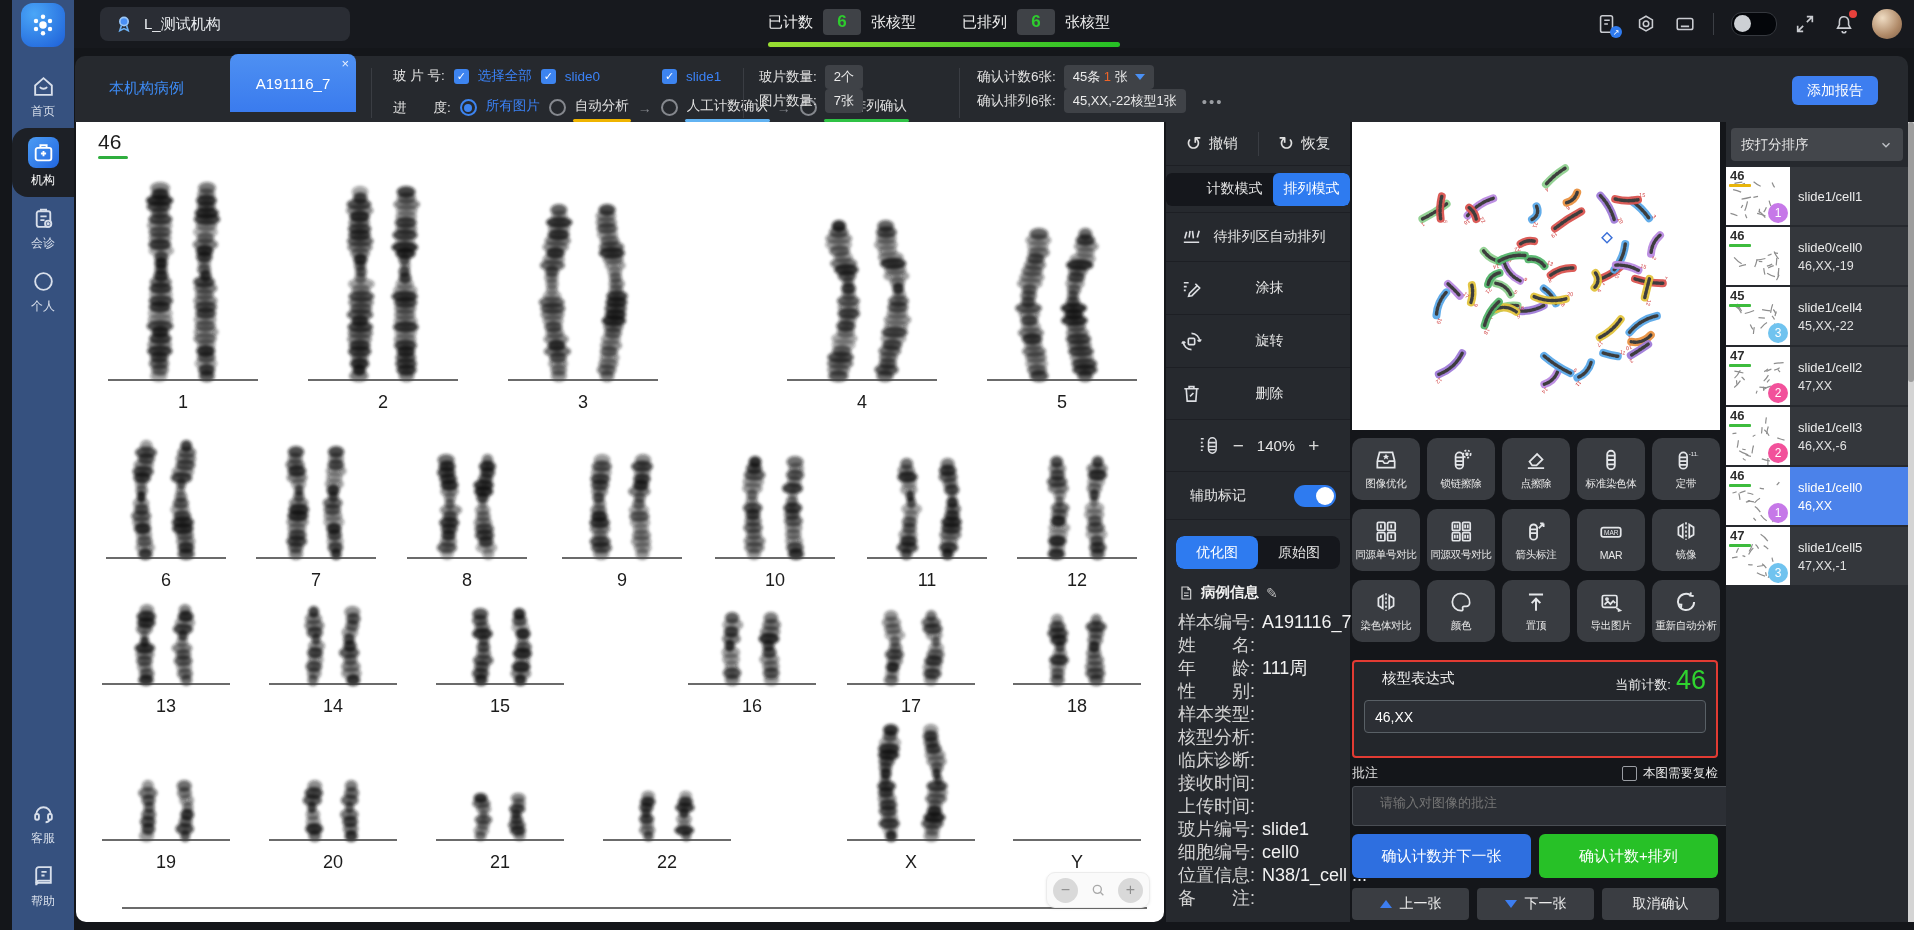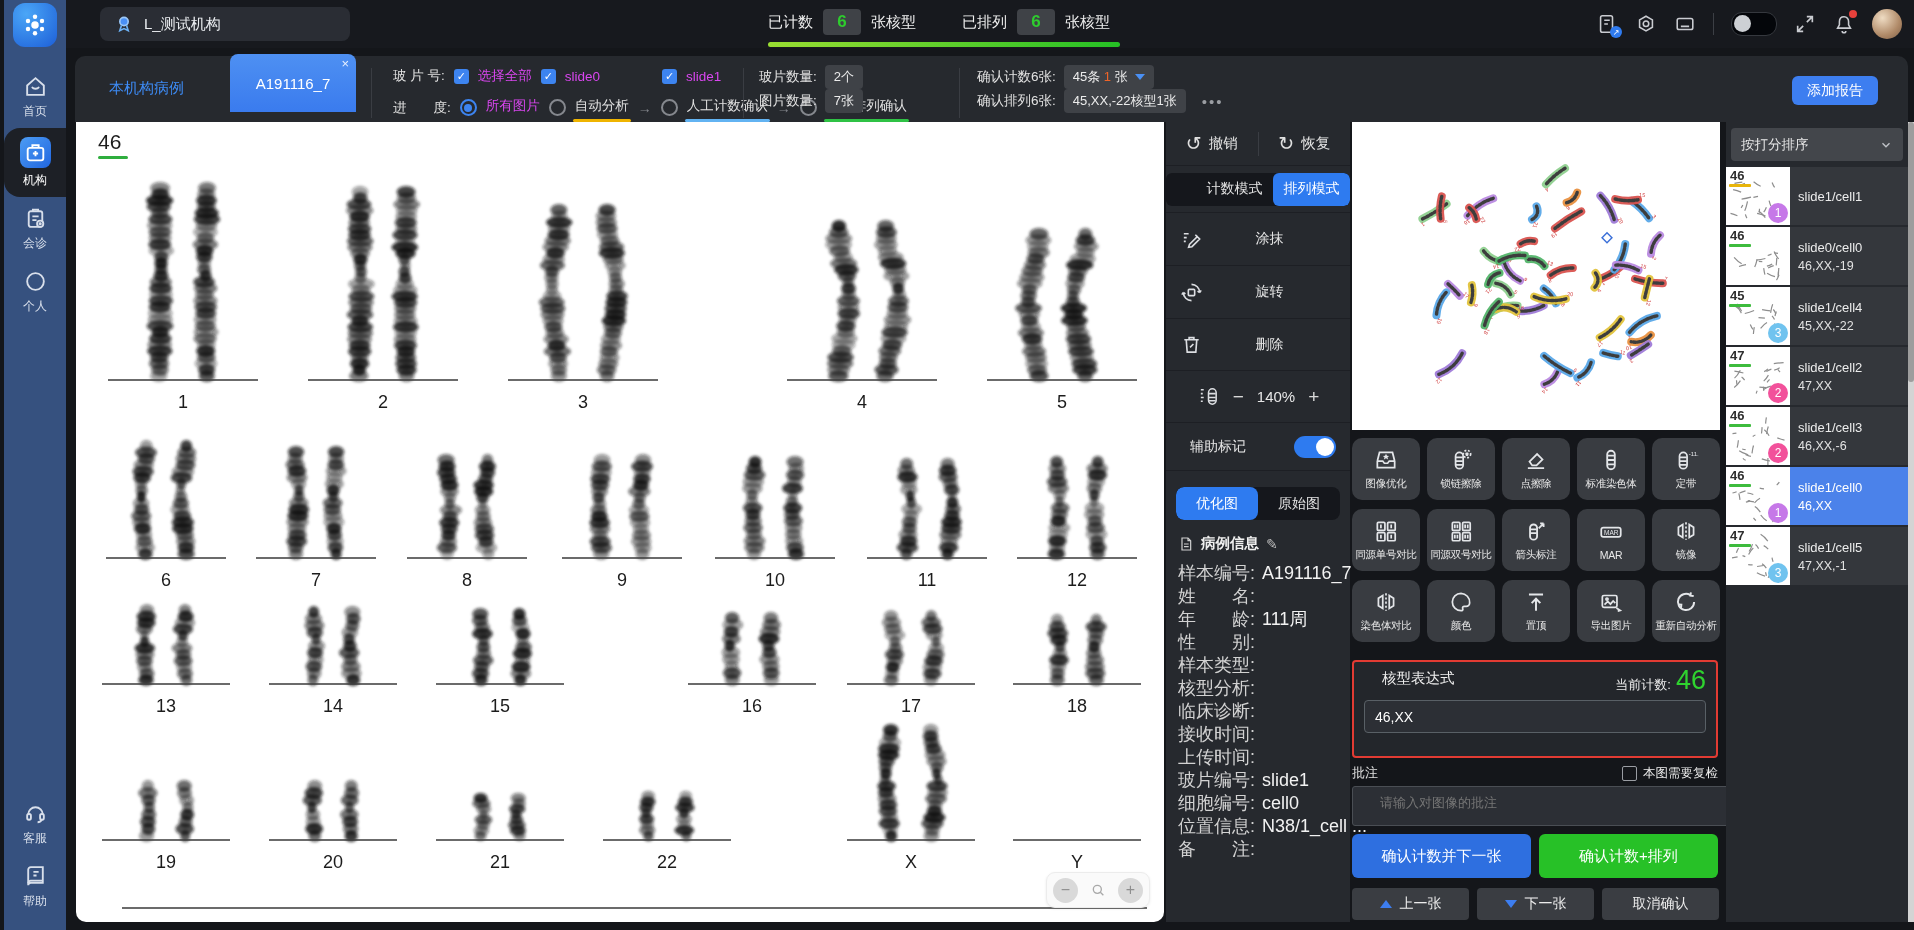--- a/index.html
+++ b/index.html
@@ -1,20 +1,20 @@
 <!DOCTYPE html>
 <html><head>
 <meta charset="utf-8">
 <style>
   html,body{margin:0;padding:0;background:#0e1013;}
   .app{position:relative;width:1914px;height:930px;background:#14161a;overflow:hidden;
        font-family:"Liberation Sans",sans-serif;color:#ddd;-webkit-font-smoothing:antialiased;}
   svg{display:block}
   
-  .sidebar{position:absolute;left:4px;top:0;width:62px;height:930px;background:#36517f;z-index:5;}
+  .sidebar{position:absolute;left:12px;top:0;width:62px;height:930px;background:#36517f;z-index:5;}
   .logo{width:44px;height:44px;margin:3px auto 18px;border-radius:12px;
         background:radial-gradient(circle at 30% 25%,#4aa6f7,#1d5fd8);display:flex;align-items:center;justify-content:center;}
   .nav-item{width:62px;padding:9px 0 8px;display:flex;flex-direction:column;align-items:center;gap:4px;
             color:#d8dfeb;font-size:12px;cursor:pointer;}
   .nav-item svg{width:25px;height:25px;}
   .nav-item.active{background:#1d2026;border-radius:16px 0 0 16px;color:#fff;}
   .nav-item.active .blueicon{background:linear-gradient(135deg,#4c9cf4,#2166e0);border-radius:8px;padding:3px;}
   .side-bottom{position:absolute;bottom:12px;left:0;width:62px;}
   
   .topbar{position:absolute;left:62px;top:0;width:1852px;height:48px;background:#17191e;}
@@ -42,21 +42,21 @@
   .sub-panel{position:absolute;left:13px;right:6px;top:8px;bottom:0;background:#26292e;border-radius:10px 10px 0 0;}
   .home-link{position:absolute;left:34px;top:23px;color:#3d8bf5;font-size:15px;cursor:pointer;}
   .case-tab{position:absolute;left:155px;top:-2px;width:126px;height:58px;border-radius:8px 8px 0 0;
             background:linear-gradient(180deg,#4e90f2,#3a7bee);color:#fff;font-size:15px;
             display:flex;align-items:center;justify-content:center;}
   .case-tab .x{position:absolute;right:7px;top:2px;font-size:13px;color:#e8f0ff;cursor:pointer;}
   .vdiv{position:absolute;top:12px;width:1px;height:50px;background:#3a3d43;}
   .frow{position:absolute;display:flex;align-items:center;gap:9px;font-size:13.5px;color:#e2e2e2;white-space:nowrap;}
   .cb{width:15px;height:15px;background:#3d84f0;border-radius:3px;color:#fff;font-size:11px;
       display:inline-flex;align-items:center;justify-content:center;flex:none;}
-  .bluetext{color:#d946ef;}
+  .bluetext{color:#3b82f6;}
   .radio{width:13px;height:13px;border:2px solid #85888e;border-radius:50%;position:relative;flex:none;}
   .radio.sel{border-color:#3d84f0;}
   .radio.sel::after{content:"";position:absolute;left:2.5px;top:2.5px;width:8px;height:8px;border-radius:50%;background:#3d84f0;}
   .opt{position:relative;padding-bottom:3px;}
   .opt .ul{position:absolute;left:-2px;right:-2px;bottom:-4px;height:3px;border-radius:2px;}
   .arr{color:#84878d;font-size:14px;}
   .chip{background:#3f4247;border-radius:4px;padding:3px 9px;font-size:13px;color:#ececec;}
   .qtycol{position:absolute;display:flex;flex-direction:column;}
   .qrow{display:flex;align-items:center;gap:8px;font-size:13.5px;color:#e2e2e2;white-space:nowrap;}
   .hl-orange{color:#f06428;}
@@ -1267,20 +1267,28 @@
         <span class="uarrow">↻</span>
           <span>恢复</span>
       </div>
     </div>
     <div class="trow" style="height:47px;padding:0">
       <div class="seg">
         <div>计数模式</div>
         <div class="on">排列模式</div>
       </div>
     </div>
+    <div class="trow" style="height:49px">
+      <span class="ticon">
+        <svg viewBox="0 0 24 24" fill="none" stroke="currentColor" stroke-width="1.7">
+          <path d="M5 13l2-7M9.5 12l1-7M14 13l-1-8M18 12l2-7M4 17h16"></path>
+          </svg>
+      </span>
+      <span class="tlabel-c">待排列区自动排列</span>
+    </div>
     <div class="trow" style="height:53px">
       <span class="ticon">
         <svg viewBox="0 0 24 24" fill="none" stroke="currentColor" stroke-width="1.7">
           <path d="M4 6h5M4 10h3M4 14h2M10 17l8-8 2.5 2.5-8 8L9 20z M16 7l2.5 2.5"></path>
           </svg>
       </span>
       <span class="tlabel-c">涂抹</span>
     </div>
     <div class="trow" style="height:53px">
       <span class="ticon">

